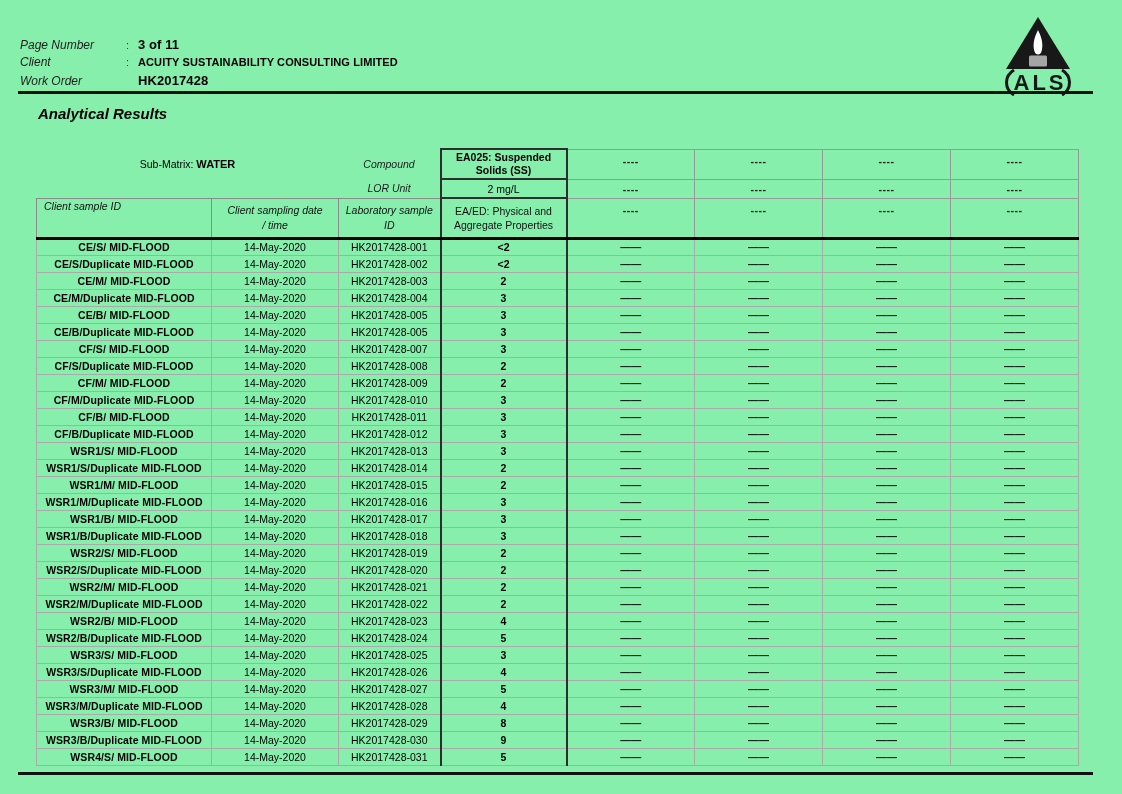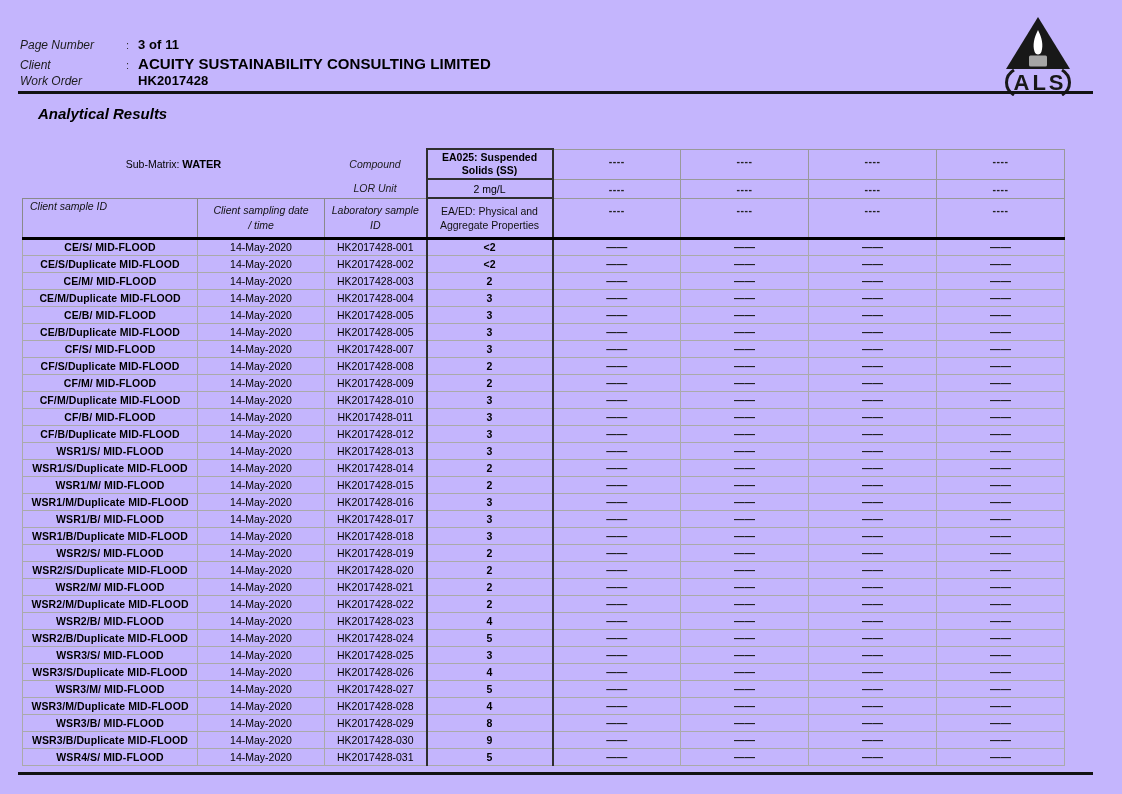--- a/index.html
+++ b/index.html
@@ -1,51 +1,51 @@
 <!DOCTYPE html>
 <html><head>
 <meta charset="utf-8">
 <style>
   * { box-sizing: border-box; margin: 0; padding: 0; }
   html, body { background: #e8e8e8; }
   .page {
     position: relative;
     width: 1122px;
     height: 794px;
-    background: #c4b5fd;
+    background: #86efac;
     font-family: "Liberation Sans", sans-serif;
     color: #000;
     overflow: hidden;
   }
 
   
   .top-fields { position: absolute; left: 20px; top: 37px; }
   .field-row { display: flex; align-items: baseline; height: 18px; }
   .f-label { width: 106px; font-style: italic; font-size: 12px; color: #1c1c1c; }
   .f-sep { width: 12px; font-size: 11px; color: #333; }
   .f-value { font-weight: bold; font-size: 13px; letter-spacing: 0.1px; }
-  .f-value.small { font-size: 15px; }
+  .f-value.small { font-size: 11px; }
 
   
   .rule { position: absolute; left: 18px; width: 1075px; height: 3px; background: #121212; }
   .rule-top { top: 91px; }
   .rule-bottom { top: 772px; }
 
   
   .section-title {
     position: absolute; left: 38px; top: 105px;
     font-size: 15px; font-weight: bold; font-style: italic;
   }
 
   
   .logo { position: absolute; left: 999px; top: 12px; }
 
   
   table.results {
-    position: absolute; left: 22px; top: 148px;
+    position: absolute; left: 36px; top: 148px;
     width: 1042px; border-collapse: collapse; table-layout: fixed;
   }
   table.results td {
     padding: 0; text-align: center; vertical-align: middle;
     white-space: nowrap; overflow: hidden; font-size: 10.5px;
   }
   tr.r-compound { height: 30px; }
   tr.r-lor      { height: 19px; }
   tr.r-method   { height: 40px; }
   tbody tr      { height: 17px; }

